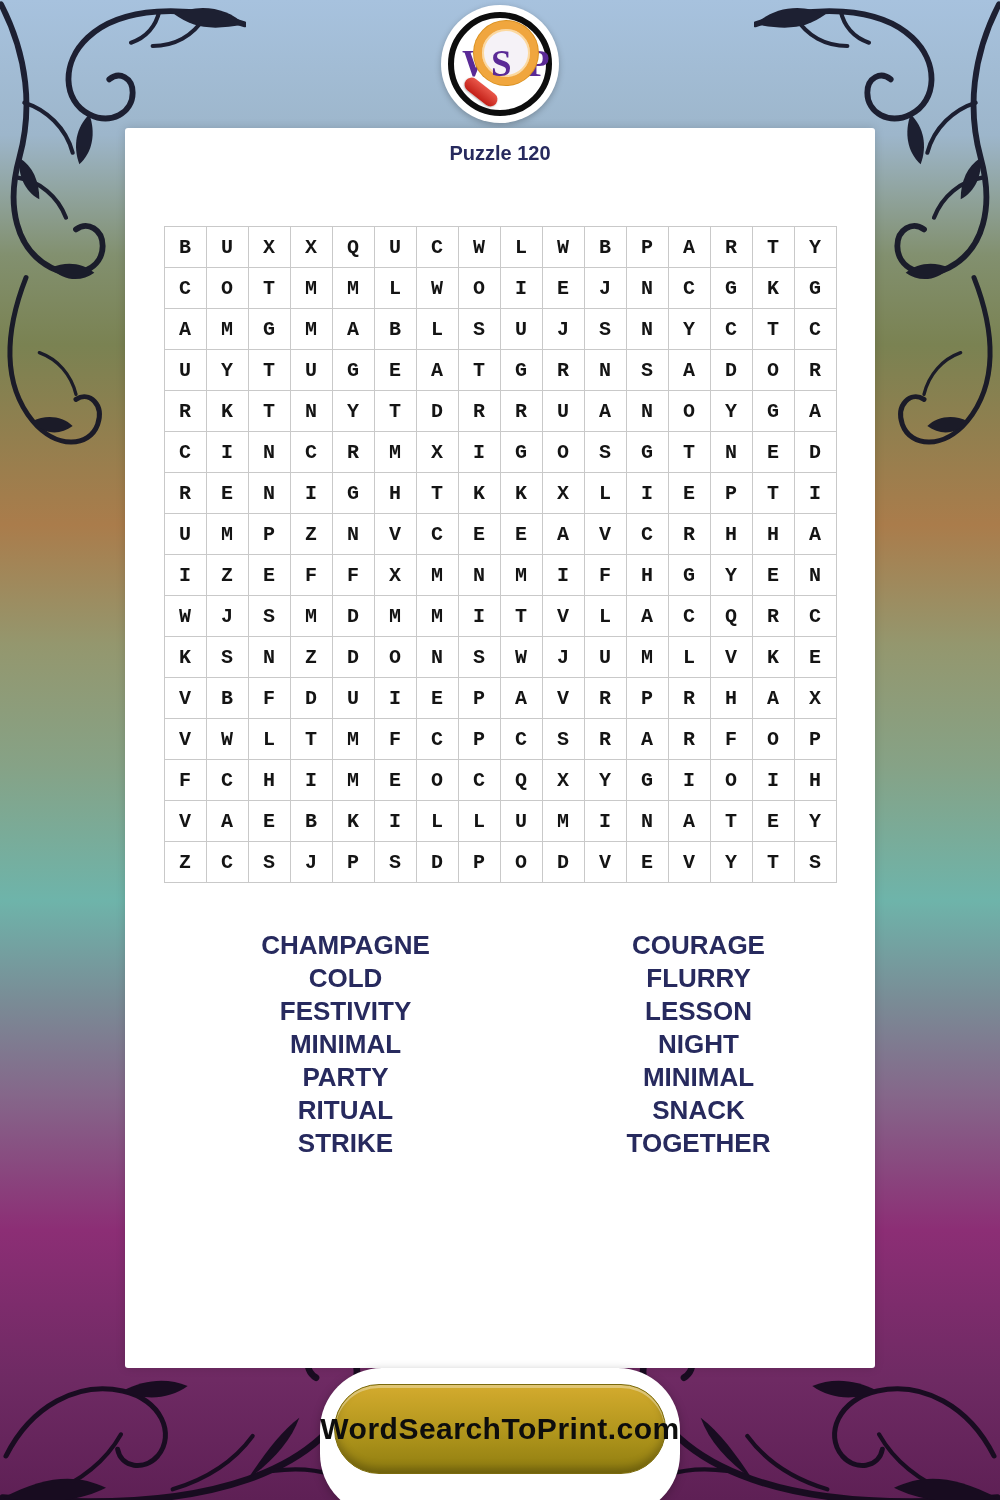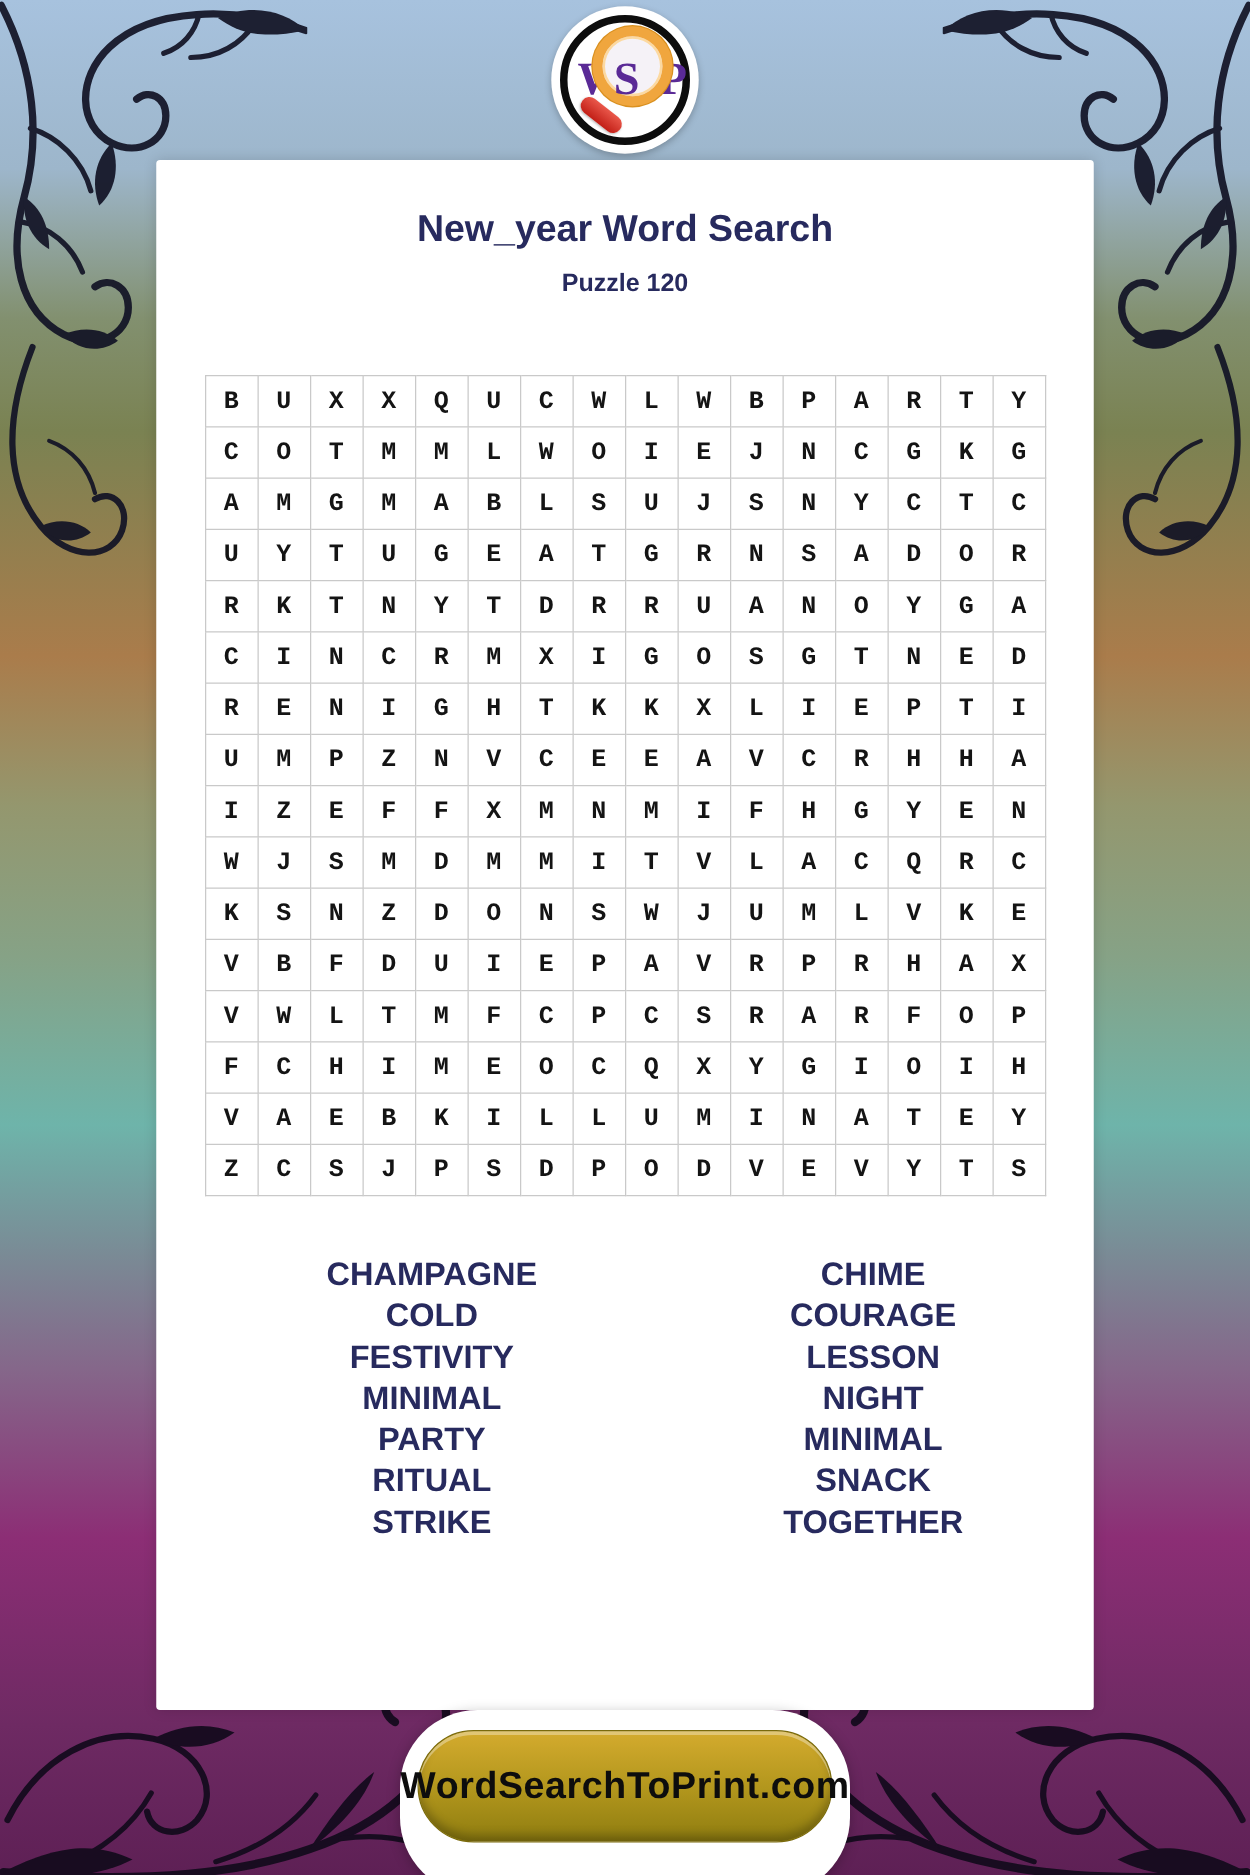--- a/index.html
+++ b/index.html
@@ -150,21 +150,20 @@
 <div class="logo">
   <div class="logo-ring"></div>
   <div class="mag-handle"></div>
   <div class="mag-ring"></div>
   <span class="logo-letter logo-w">W</span>
   <span class="logo-letter logo-s">S</span>
   <span class="logo-letter logo-p">P</span>
 </div>
 
 <div class="card">
-  <h1 class="title">New_year Word Search</h1>
   <h2 class="subtitle">Puzzle 120</h2>
 
   <table class="grid">
     <tbody>
         <tr>
           <td>B</td>
           <td>U</td>
           <td>X</td>
           <td>X</td>
           <td>Q</td>
@@ -457,22 +456,22 @@
     <div class="word-col">
         <div class="word">CHAMPAGNE</div>
         <div class="word">COLD</div>
         <div class="word">FESTIVITY</div>
         <div class="word">MINIMAL</div>
         <div class="word">PARTY</div>
         <div class="word">RITUAL</div>
         <div class="word">STRIKE</div>
       </div>
     <div class="word-col">
-        <div class="word">CHIME</div>
         <div class="word">COURAGE</div>
+        <div class="word">FLURRY</div>
         <div class="word">LESSON</div>
         <div class="word">NIGHT</div>
         <div class="word">MINIMAL</div>
         <div class="word">SNACK</div>
         <div class="word">TOGETHER</div>
       </div>
   </div>
 </div>
 
 <div class="footer-pill">

